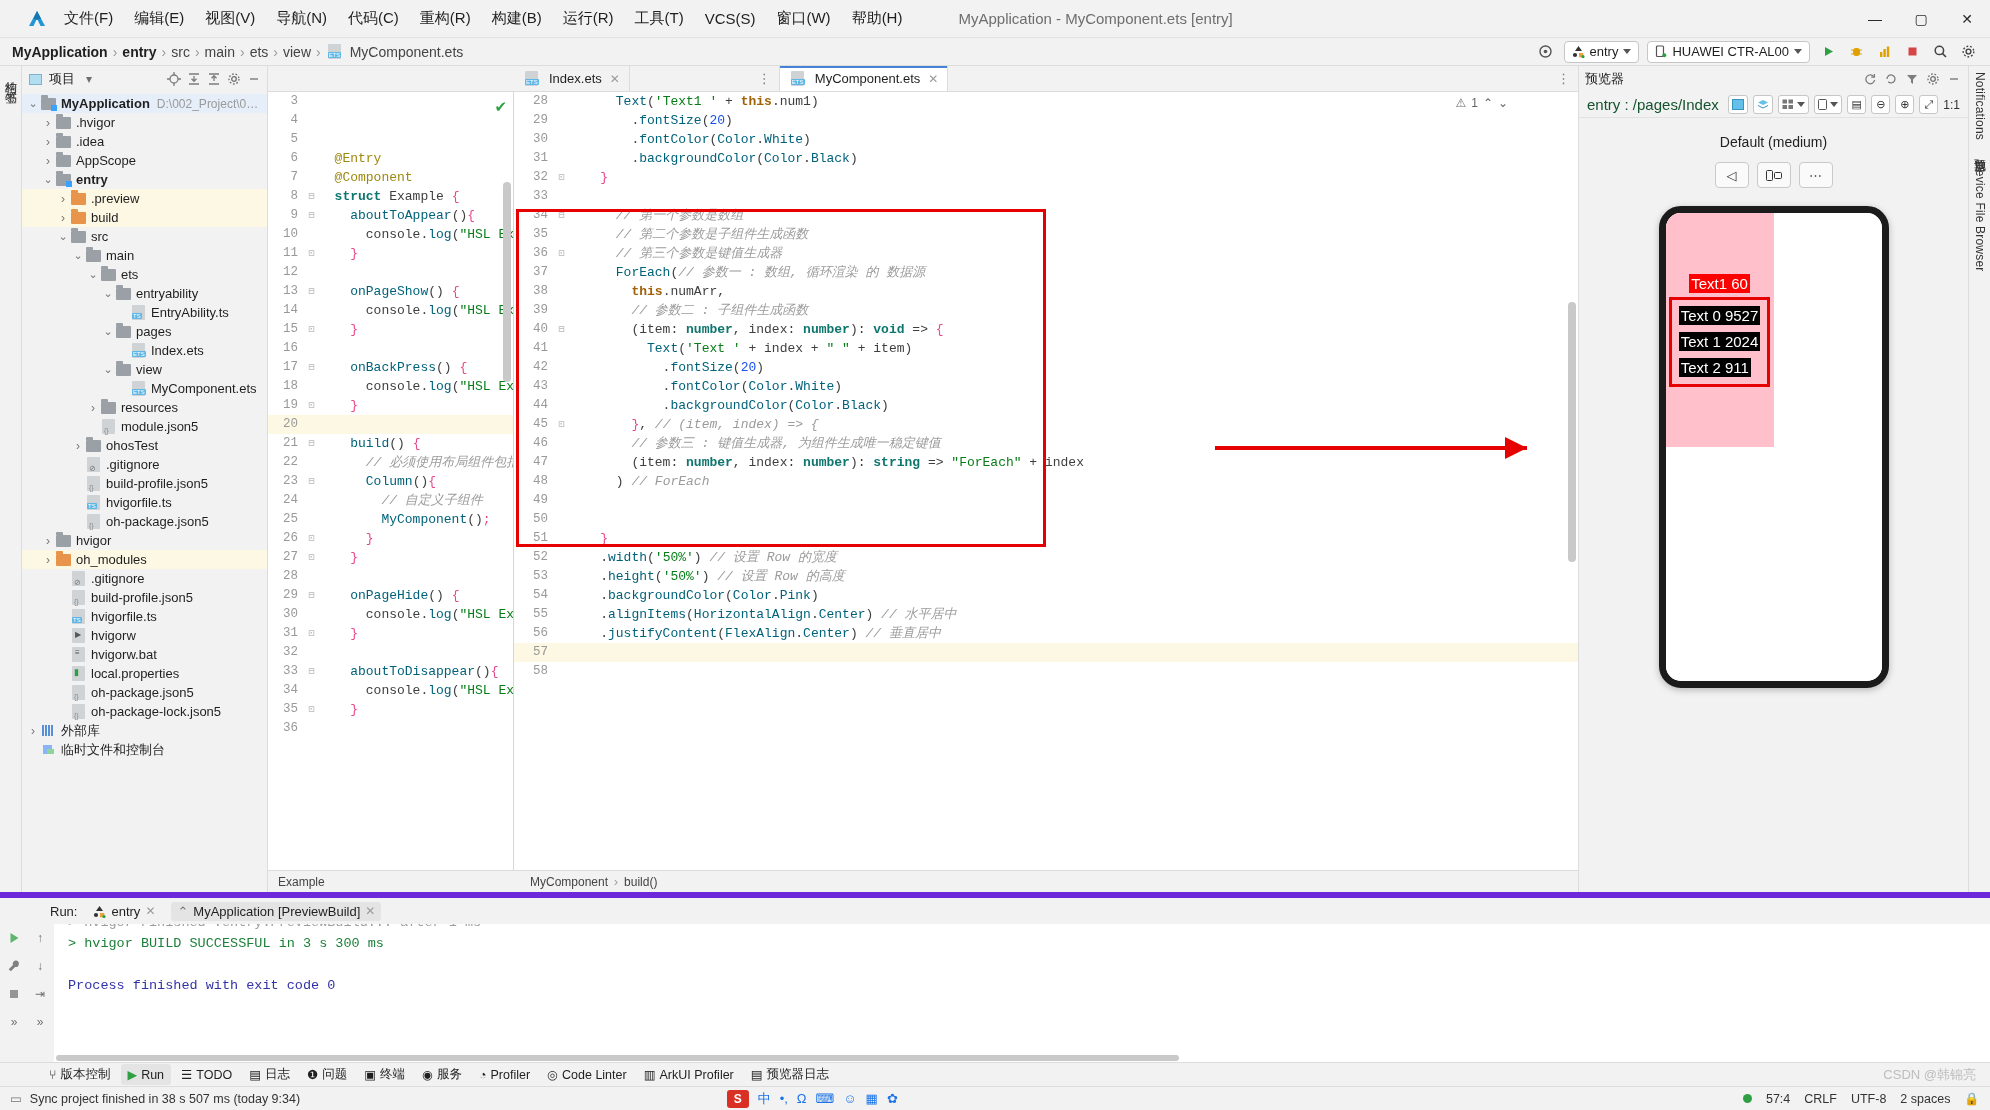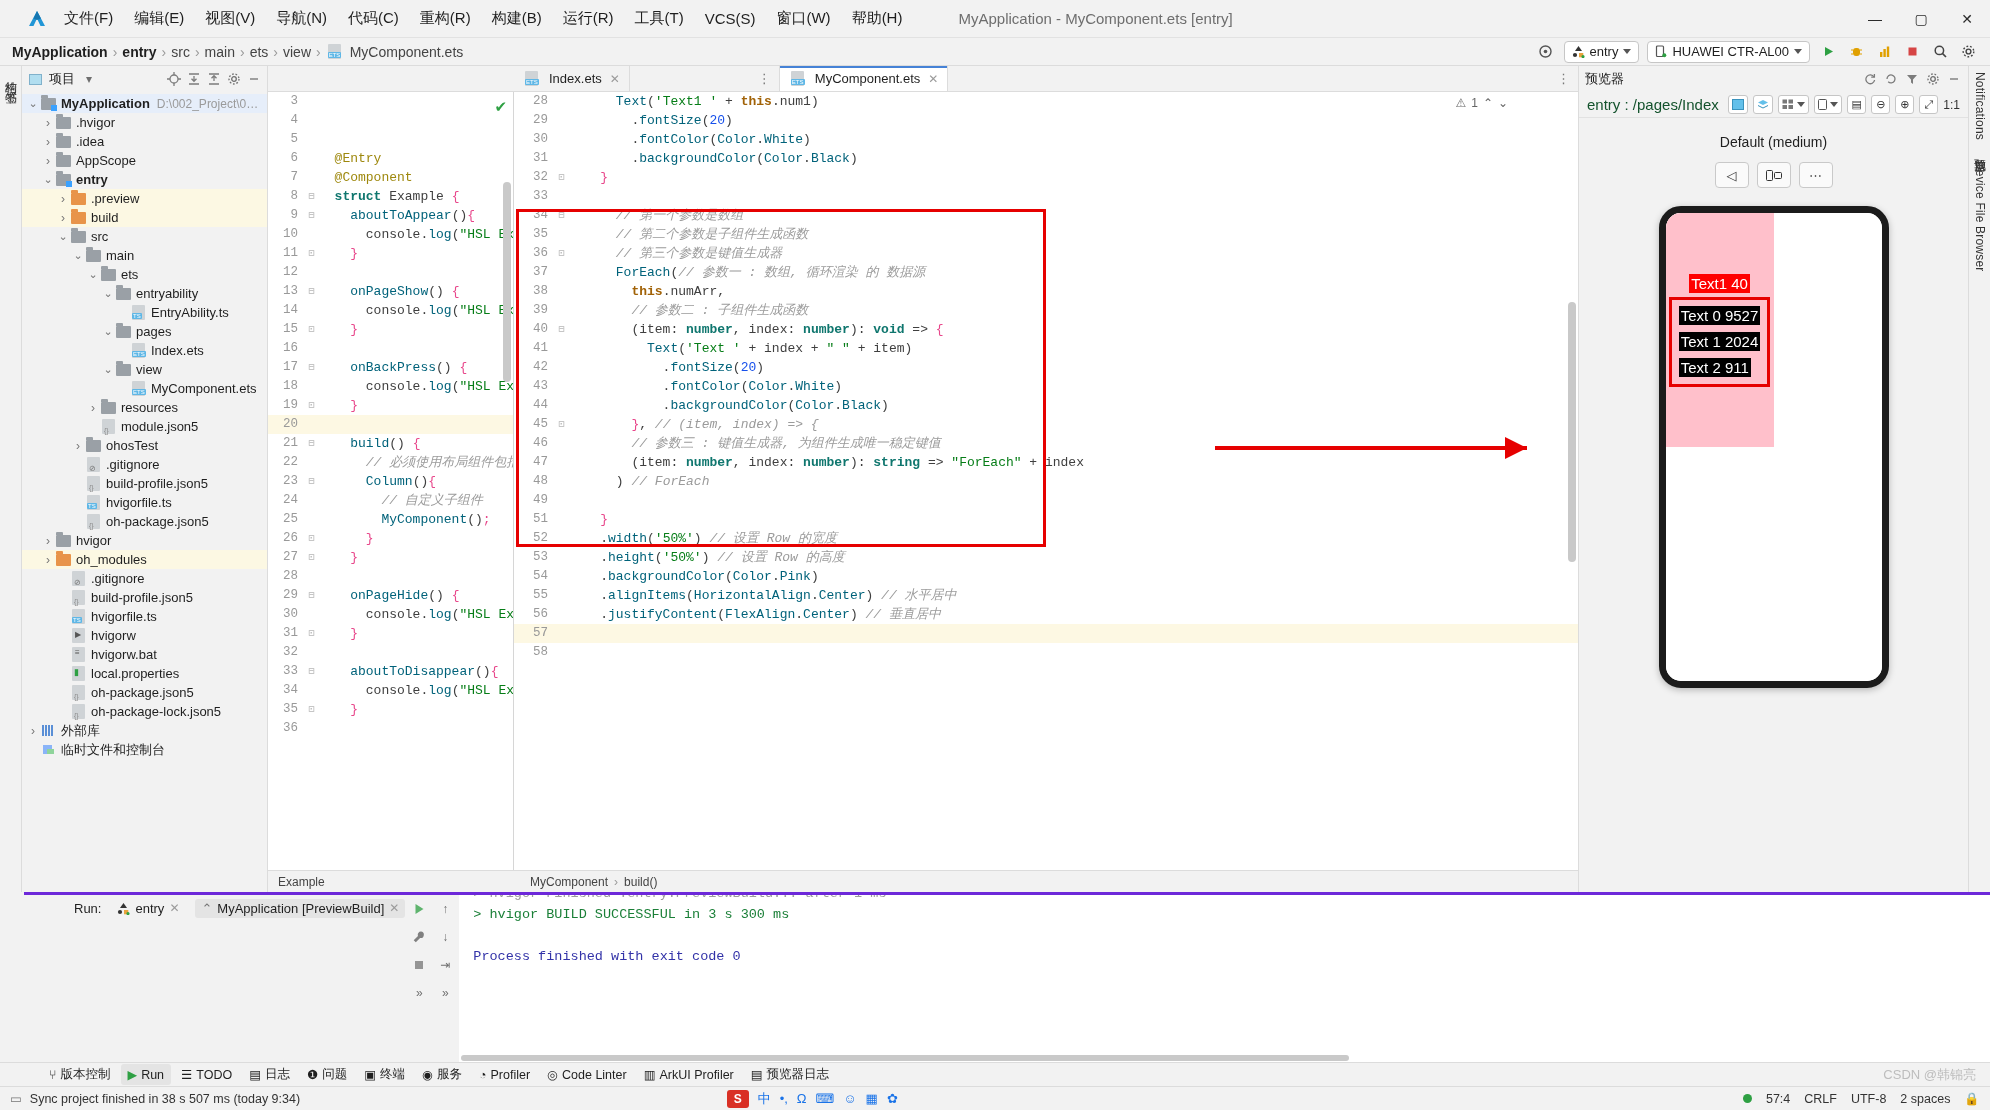--- a/index.html
+++ b/index.html
@@ -176,21 +176,21 @@
   .phone-inner{position:absolute;inset:0;background:#fff;display:flex;flex-direction:column;}
   .pinkrow{
     width: 50%; height: 50%; background: #ffc0cb;
     display:flex;flex-direction:column;align-items:center;justify-content:center;
   }
   .ptext{ background:#000;color:#fff;font-size:15px;line-height:19px;padding:0 2px;white-space:nowrap;font-family:"Liberation Sans",sans-serif;}
   .ptext.first{ background:#ff0000; margin-bottom: 4px;}
   .foreach-box{border:3px solid #e60000;padding:6px 7px 7px;display:flex;flex-direction:column;gap:7px;align-items:flex-start;}
 
   
-  .bottom{height:170px;background:#f2f2f2;display:flex;flex-direction:row;flex:none;border-top:3px solid #6d28d9;margin-left:24px;}
+  .bottom{height:170px;background:#f2f2f2;display:flex;flex-direction:column;flex:none;border-top:6px solid #6d28d9;}
   .run-head{height:26px;display:flex;align-items:center;gap:10px;padding-left:50px;font-size:13px;color:#1f1f1f;flex:none;}
   .rtab{display:flex;align-items:center;gap:5px;padding:2px 6px;}
   .rtab.active{background:#e4e4e4;border-radius:3px;}
   .rtab .x{color:#9a9a9a;font-size:12px;}
   .run-body{flex:1;display:flex;min-height:0;}
   .run-rail{width:54px;display:flex;flex-direction:column;align-items:center;padding-top:6px;gap:12px;flex:none;}
   .rr-row{display:flex;gap:10px;}
   .console{
     flex:1;background:#fff;font-family:"Liberation Mono", monospace;font-size:13.5px;line-height:21px;
     padding:4px 0 0 14px; overflow:hidden; position:relative;
@@ -752,20 +752,21 @@
               <div class="cline"><span class="gut" style="width: 40px;">40</span><span class="fold">⊟</span><span class="ctext"><span class="k-punct">        (</span><span class="k-id">item</span><span class="k-punct">: </span><span class="k-kw">number</span><span class="k-punct">, </span><span class="k-id">index</span><span class="k-punct">: </span><span class="k-kw">number</span><span class="k-punct">): </span><span class="k-kw">void</span><span class="k-punct"> =&gt; </span><span class="k-br">{</span></span></div>
               <div class="cline"><span class="gut" style="width: 40px;">41</span><span class="fold"></span><span class="ctext"><span class="k-fn">          Text</span><span class="k-punct">(</span><span class="k-str">'Text '</span><span class="k-punct"> + </span><span class="k-id">index</span><span class="k-punct"> + </span><span class="k-str">" "</span><span class="k-punct"> + </span><span class="k-id">item</span><span class="k-punct">)</span></span></div>
               <div class="cline"><span class="gut" style="width: 40px;">42</span><span class="fold"></span><span class="ctext"><span class="k-punct">            .</span><span class="k-fn">fontSize</span><span class="k-punct">(</span><span class="k-num">20</span><span class="k-punct">)</span></span></div>
               <div class="cline"><span class="gut" style="width: 40px;">43</span><span class="fold"></span><span class="ctext"><span class="k-punct">            .</span><span class="k-fn">fontColor</span><span class="k-punct">(</span><span class="k-type">Color</span><span class="k-punct">.</span><span class="k-type">White</span><span class="k-punct">)</span></span></div>
               <div class="cline"><span class="gut" style="width: 40px;">44</span><span class="fold"></span><span class="ctext"><span class="k-punct">            .</span><span class="k-fn">backgroundColor</span><span class="k-punct">(</span><span class="k-type">Color</span><span class="k-punct">.</span><span class="k-type">Black</span><span class="k-punct">)</span></span></div>
               <div class="cline"><span class="gut" style="width: 40px;">45</span><span class="fold">⊡</span><span class="ctext"><span class="k-br">        }</span><span class="k-punct">, </span><span class="k-com">// (item, index) =&gt; {</span></span></div>
               <div class="cline"><span class="gut" style="width: 40px;">46</span><span class="fold"></span><span class="ctext"><span class="k-com">        // 参数三 : 键值生成器, 为组件生成唯一稳定键值</span></span></div>
               <div class="cline"><span class="gut" style="width: 40px;">47</span><span class="fold"></span><span class="ctext"><span class="k-punct">        (</span><span class="k-id">item</span><span class="k-punct">: </span><span class="k-kw">number</span><span class="k-punct">, </span><span class="k-id">index</span><span class="k-punct">: </span><span class="k-kw">number</span><span class="k-punct">): </span><span class="k-kw">string</span><span class="k-punct"> =&gt; </span><span class="k-str">"ForEach"</span><span class="k-punct"> + </span><span class="k-id">index</span></span></div>
               <div class="cline"><span class="gut" style="width: 40px;">48</span><span class="fold"></span><span class="ctext"><span class="k-punct">      ) </span><span class="k-com">// ForEach</span></span></div>
               <div class="cline"><span class="gut" style="width: 40px;">49</span><span class="fold"></span><span class="ctext"></span></div>
+              <div class="cline"><span class="gut" style="width: 40px;">50</span><span class="fold"></span><span class="ctext"></span></div>
               <div class="cline"><span class="gut" style="width: 40px;">51</span><span class="fold"></span><span class="ctext"><span class="k-br">    }</span></span></div>
               <div class="cline"><span class="gut" style="width: 40px;">52</span><span class="fold"></span><span class="ctext"><span class="k-punct">    .</span><span class="k-fn">width</span><span class="k-punct">(</span><span class="k-str">'50%'</span><span class="k-punct">) </span><span class="k-com">// 设置 Row 的宽度</span></span></div>
               <div class="cline"><span class="gut" style="width: 40px;">53</span><span class="fold"></span><span class="ctext"><span class="k-punct">    .</span><span class="k-fn">height</span><span class="k-punct">(</span><span class="k-str">'50%'</span><span class="k-punct">) </span><span class="k-com">// 设置 Row 的高度</span></span></div>
               <div class="cline"><span class="gut" style="width: 40px;">54</span><span class="fold"></span><span class="ctext"><span class="k-punct">    .</span><span class="k-fn">backgroundColor</span><span class="k-punct">(</span><span class="k-type">Color</span><span class="k-punct">.</span><span class="k-type">Pink</span><span class="k-punct">)</span></span></div>
               <div class="cline"><span class="gut" style="width: 40px;">55</span><span class="fold"></span><span class="ctext"><span class="k-punct">    .</span><span class="k-fn">alignItems</span><span class="k-punct">(</span><span class="k-type">HorizontalAlign</span><span class="k-punct">.</span><span class="k-type">Center</span><span class="k-punct">) </span><span class="k-com">// 水平居中</span></span></div>
               <div class="cline"><span class="gut" style="width: 40px;">56</span><span class="fold"></span><span class="ctext"><span class="k-punct">    .</span><span class="k-fn">justifyContent</span><span class="k-punct">(</span><span class="k-type">FlexAlign</span><span class="k-punct">.</span><span class="k-type">Center</span><span class="k-punct">) </span><span class="k-com">// 垂直居中</span></span></div>
               <div class="cline hl"><span class="gut" style="width: 40px;">57</span><span class="fold"></span><span class="ctext"></span></div>
               <div class="cline"><span class="gut" style="width: 40px;">58</span><span class="fold"></span><span class="ctext"></span></div>
             </div>
           <div style="position:absolute;right:70px;top:4px;display:flex;align-items:center;gap:5px;font-size:12px;color:#666;">
@@ -865,21 +866,21 @@
             <svg width="16" height="13" viewBox="0 0 16 13">
                 <rect x="0.5" y="1.5" width="6" height="10" rx="1" fill="none" stroke="#333"></rect>
                 <rect x="8.5" y="3.5" width="7" height="6" rx="1" fill="none" stroke="#333"></rect>
               </svg>
           </span>
           <span class="b">⋯</span>
         </div>
         <div class="phone">
           <div class="phone-inner">
             <div class="pinkrow">
-              <span class="ptext first">Text1 40</span>
+              <span class="ptext first">Text1 60</span>
               <div class="foreach-box">
                 <span class="ptext">Text 0 9527</span>
                 <span class="ptext">Text 1 2024</span>
                 <span class="ptext">Text 2 911</span>
               </div>
             </div>
           </div>
         </div>
       </div>
     </div>

